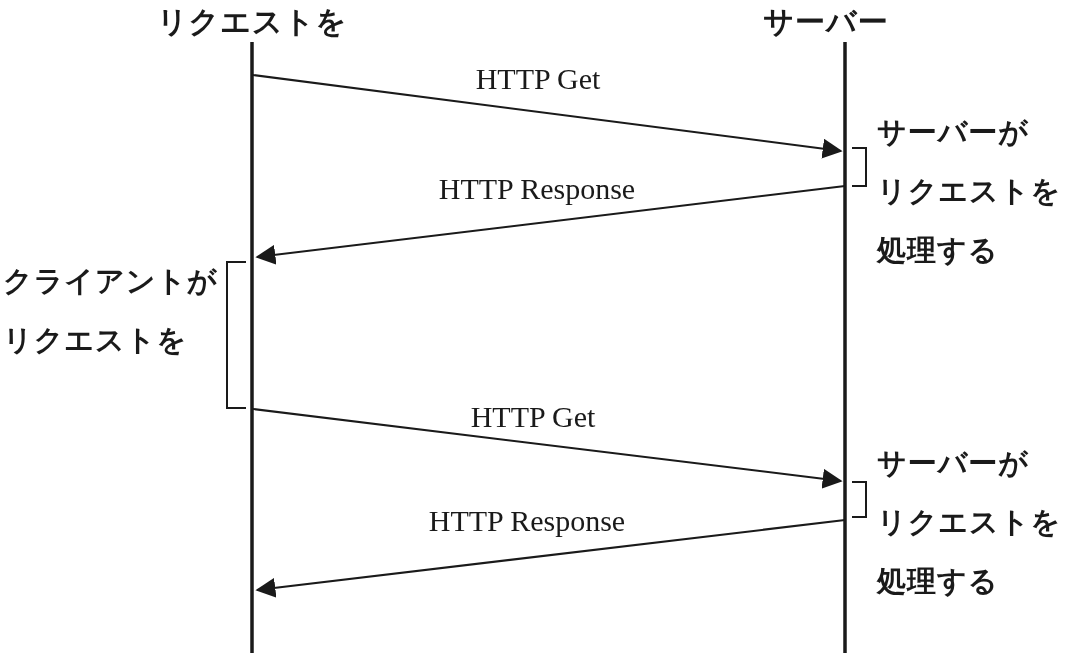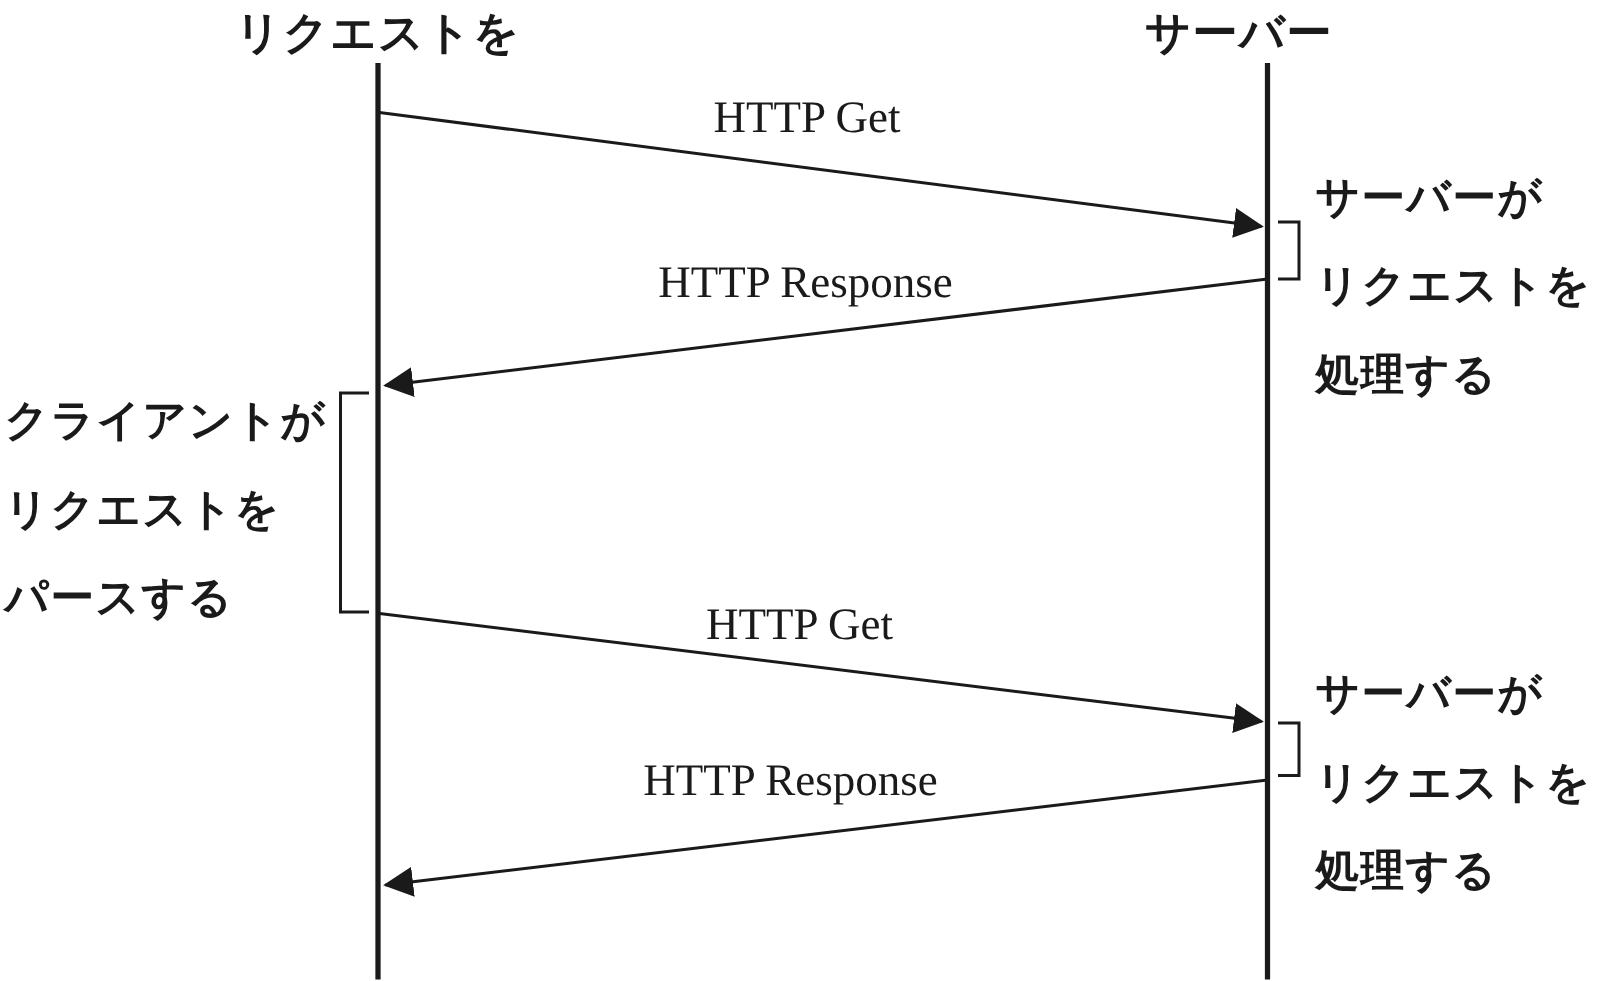--- a/index.html
+++ b/index.html
@@ -84,21 +84,20 @@
 
   <div class="annotation" style="left:877px; top:97px;">
     <span>サーバーが</span>
     <span>リクエストを</span>
     <span>処理する</span>
   </div>
 
   <div class="annotation" style="left:3px; top:246px;">
     <span>クライアントが</span>
     <span>リクエストを</span>
-    <span>パースする</span>
   </div>
 
   <div class="annotation" style="left:877px; top:428px;">
     <span>サーバーが</span>
     <span>リクエストを</span>
     <span>処理する</span>
   </div>
 
 </div>
 

